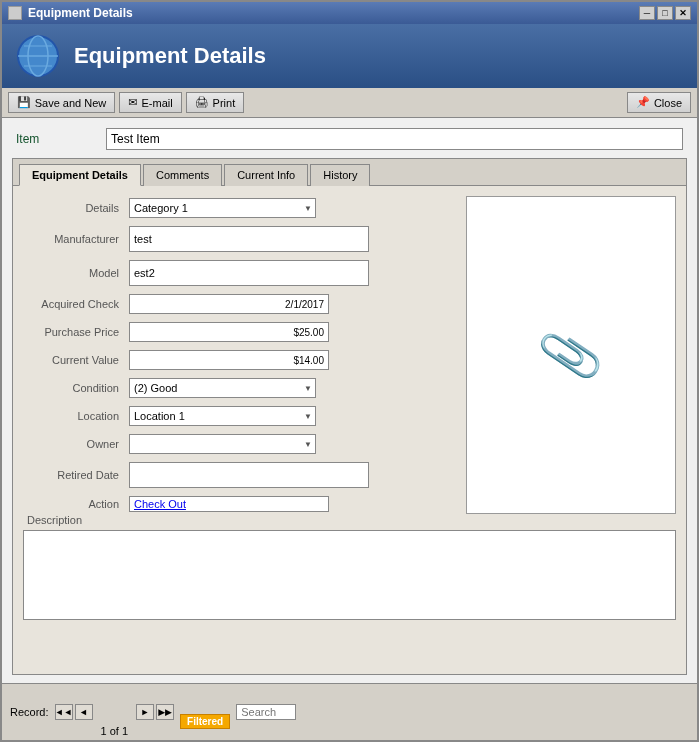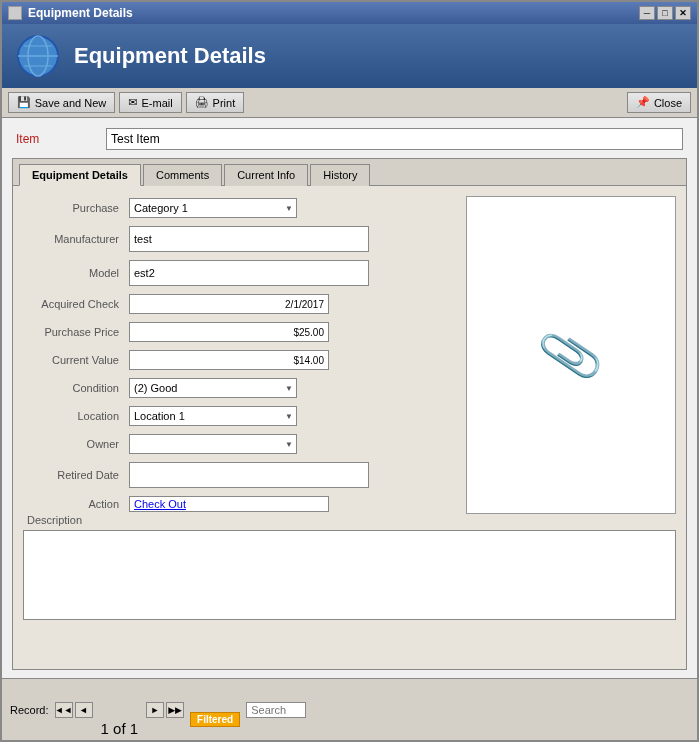--- a/index.html
+++ b/index.html
@@ -114,21 +114,21 @@
       gap: 6px;
     }
     .item-row {
       display: flex;
       align-items: center;
       gap: 10px;
       padding: 2px 4px;
     }
     .item-label {
       font-size: 12px;
-      color: #b91c1c;
+      color: #14532d;
       width: 80px;
       text-align: left;
     }
     .item-input {
       flex: 1;
       height: 22px;
       border: 1px solid #888;
       background: white;
       padding: 2px 4px;
       font-size: 12px;
@@ -208,21 +208,21 @@
       height: 20px;
       border: 1px solid #888;
       background: white;
       padding: 1px 4px;
       font-size: 10px;
       text-align: right;
     }
     .field-select-wrapper {
       position: relative;
       display: inline-block;
-      width: 168px;
+      width: 187px;
     }
     .field-select-wrapper select {
       width: 100%;
       height: 20px;
       border: 1px solid #888;
       background: white;
       font-size: 11px;
       appearance: none;
       padding: 0 4px;
     }
@@ -298,21 +298,21 @@
       background: #e0dcd4;
       border: 1px solid #888;
       cursor: pointer;
       display: flex;
       align-items: center;
       justify-content: center;
       font-size: 9px;
     }
     .record-text {
       padding: 0 6px;
-      font-size: 15px;
+      font-size: 11px;
       margin-top: 38px;
     }
     .filtered-badge {
       background: #f5a800;
       color: white;
       padding: 1px 6px;
       font-size: 10px;
       font-weight: bold;
       border: 1px solid #c88000;
       margin-top: 19px;
@@ -387,21 +387,21 @@
         <div class="tab">Comments</div>
         <div class="tab">Current Info</div>
         <div class="tab">History</div>
       </div>
 
       <div class="tab-content">
         <div class="form-section">
           <div class="form-fields">
 
             <div class="field-row">
-              <span class="field-label">Purchase</span>
+              <span class="field-label">Details</span>
               <div class="field-select-wrapper">
                 <select>
                   <option>Category 1</option>
                   <option>Category 2</option>
                 </select>
               </div>
             </div>
 
             <div class="field-row">
               <span class="field-label">Manufacturer</span>

